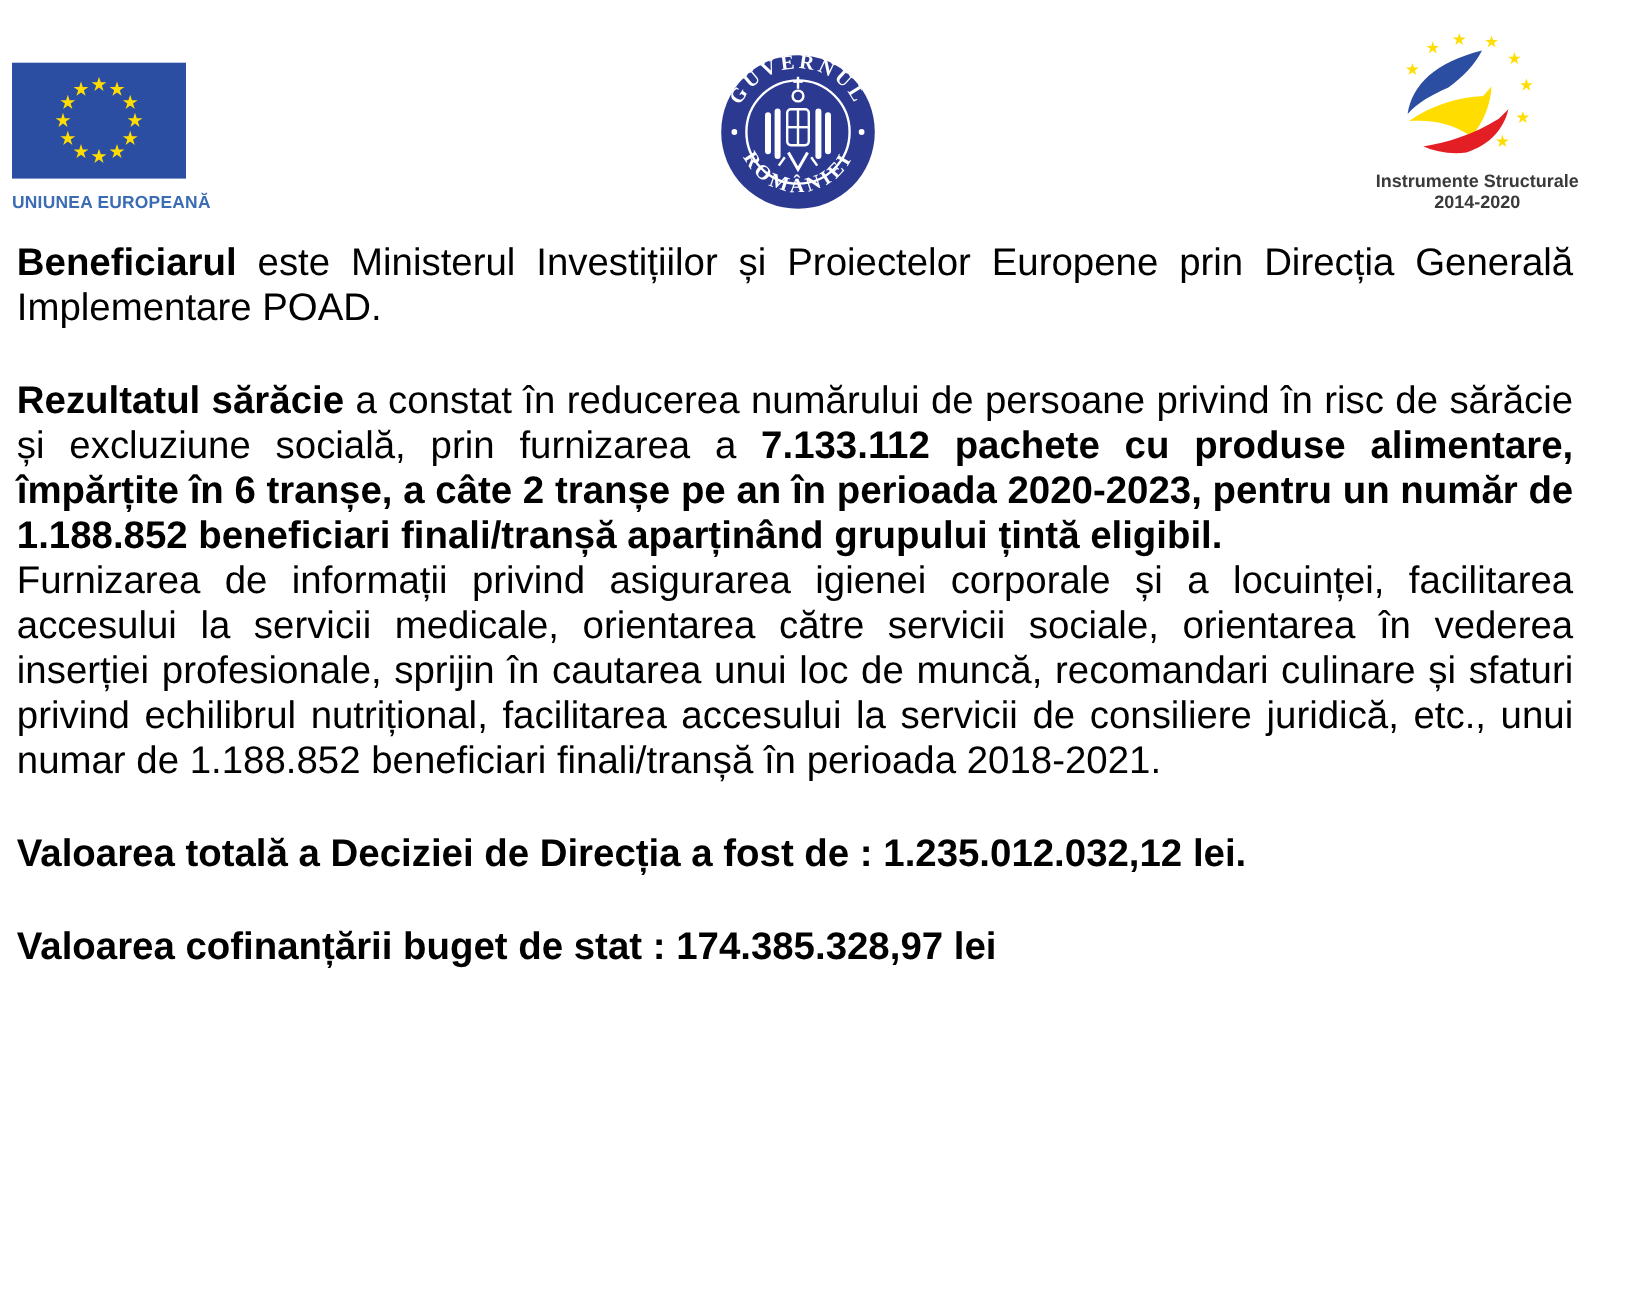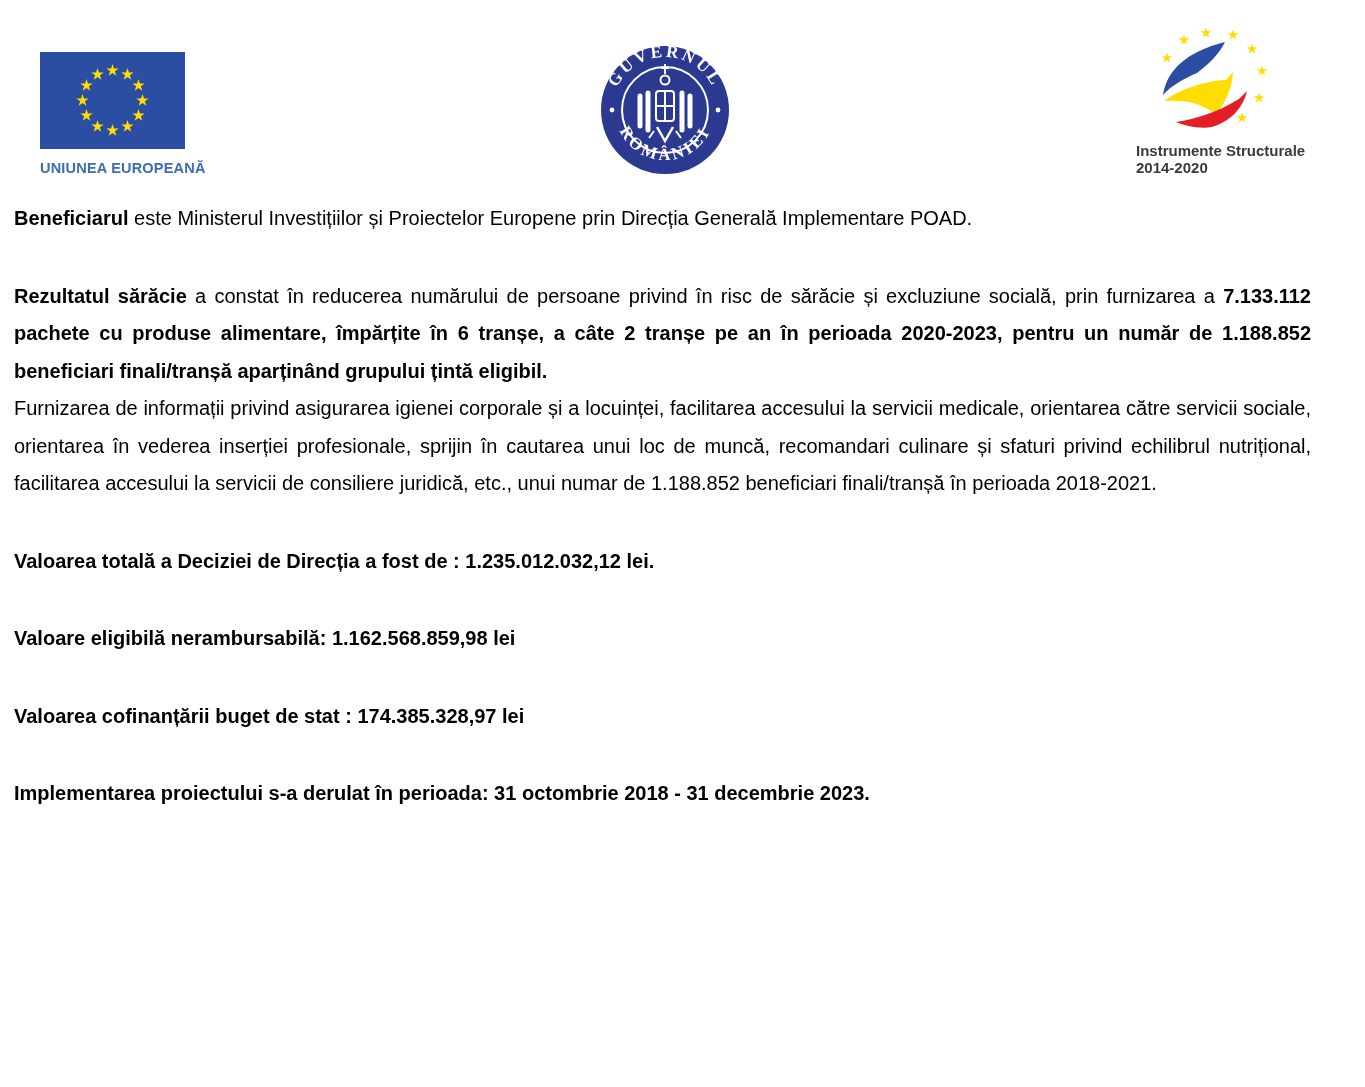--- a/index.html
+++ b/index.html
@@ -5,35 +5,35 @@
   html, body { margin: 0; padding: 0; }
   body {
     width: 1365px; height: 1087px;
     background: #ffffff;
     font-family: "Liberation Sans", "DejaVu Sans", sans-serif;
     color: #000;
     overflow: hidden;
   }
   .header { position: relative; height: 180px; }
 
-  .eu-logo-block { position: absolute; left: 40px; top: 52px; width: 145px; text-align: center; }
+  .eu-logo-block { position: absolute; left: 10px; top: 52px; width: 145px; text-align: center; }
   .eu-label {
     margin-top: 7px; font-size: 14.5px; font-weight: bold;
     color: #3C6CB4; white-space: nowrap; letter-spacing: 0.2px;
   }
 
   .gov-logo-block { position: absolute; left: 600px; top: 45px; width: 130px; height: 130px; }
 
-  .is-logo-block { position: absolute; left: 1136px; top: 25px; width: 190px; }
+  .is-logo-block { position: absolute; left: 1136px; top: 25px; width: 190px; text-align: center; }
   .is-label { margin-top: 1px; font-size: 15px; font-weight: bold; color: #3A3A3A; line-height: 17px; }
 
   .content { padding: 20px 54px 0 14px; }
   .para {
     margin: 0;
-    font-size: 20px;
+    font-size: 32px;
     line-height: 37.5px;
     text-align: justify;
   }
   .para.gap { margin-top: 40px; }
   .para b, .para.bold { font-weight: bold; }
 
   .seal-text { fill: #fff; font-family: "Liberation Serif", "DejaVu Serif", serif; font-weight: bold; font-size: 17px; letter-spacing: 3px; }
 </style>
 </head>
 <body>
@@ -125,19 +125,17 @@
 <div class="content">
 
   <p class="para"><b>Beneficiarul</b><span> este Ministerul Investițiilor și Proiectelor Europene prin Direcția Generală Implementare POAD.</span></p>
 
   <p class="para gap"><b>Rezultatul sărăcie</b><span> a constat în reducerea numărului de persoane privind în risc de sărăcie și excluziune socială, prin furnizarea a </span><b>7.133.112 pachete cu produse alimentare, împărțite în 6 tranșe, a câte 2 tranșe pe an în perioada 2020-2023, pentru un număr de 1.188.852 beneficiari finali/tranșă aparținând grupului țintă eligibil.</b></p>
 
   <p class="para">Furnizarea de informații privind asigurarea igienei corporale și a locuinței, facilitarea accesului la servicii medicale, orientarea către servicii sociale, orientarea în vederea inserției profesionale, sprijin în cautarea unui loc de muncă, recomandari culinare și sfaturi privind echilibrul nutrițional, facilitarea accesului la servicii de consiliere juridică, etc., unui numar de 1.188.852 beneficiari finali/tranșă în perioada 2018-2021.</p>
 
   <p class="para gap bold">Valoarea totală a Deciziei de Direcția a fost de :  1.235.012.032,12 lei.</p>
 
-  <p class="para gap bold">Valoare eligibilă nerambursabilă: 1.162.568.859,98 lei</p>
 
   <p class="para gap bold">Valoarea cofinanțării buget de stat : 174.385.328,97 lei</p>
 
-  <p class="para gap bold">Implementarea proiectului s-a derulat în perioada: 31 octombrie 2018 - 31 decembrie 2023.</p>
 
 </div>
 
 </body></html>

